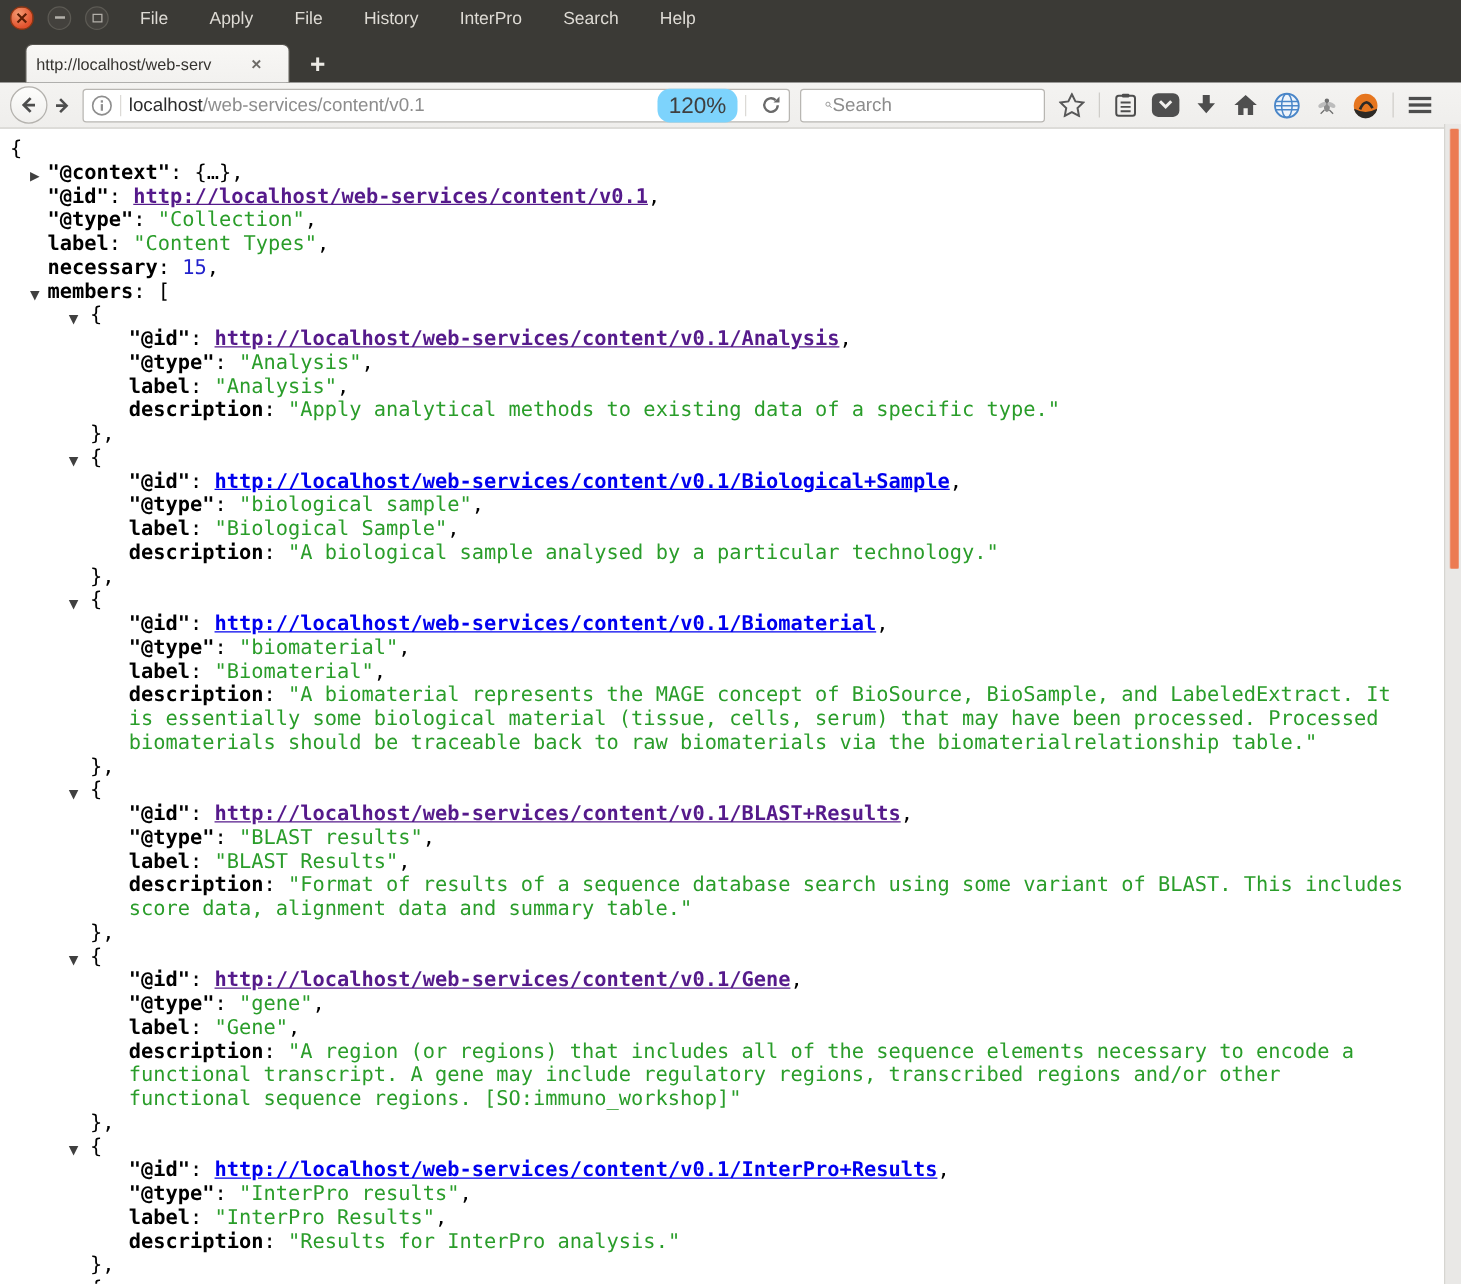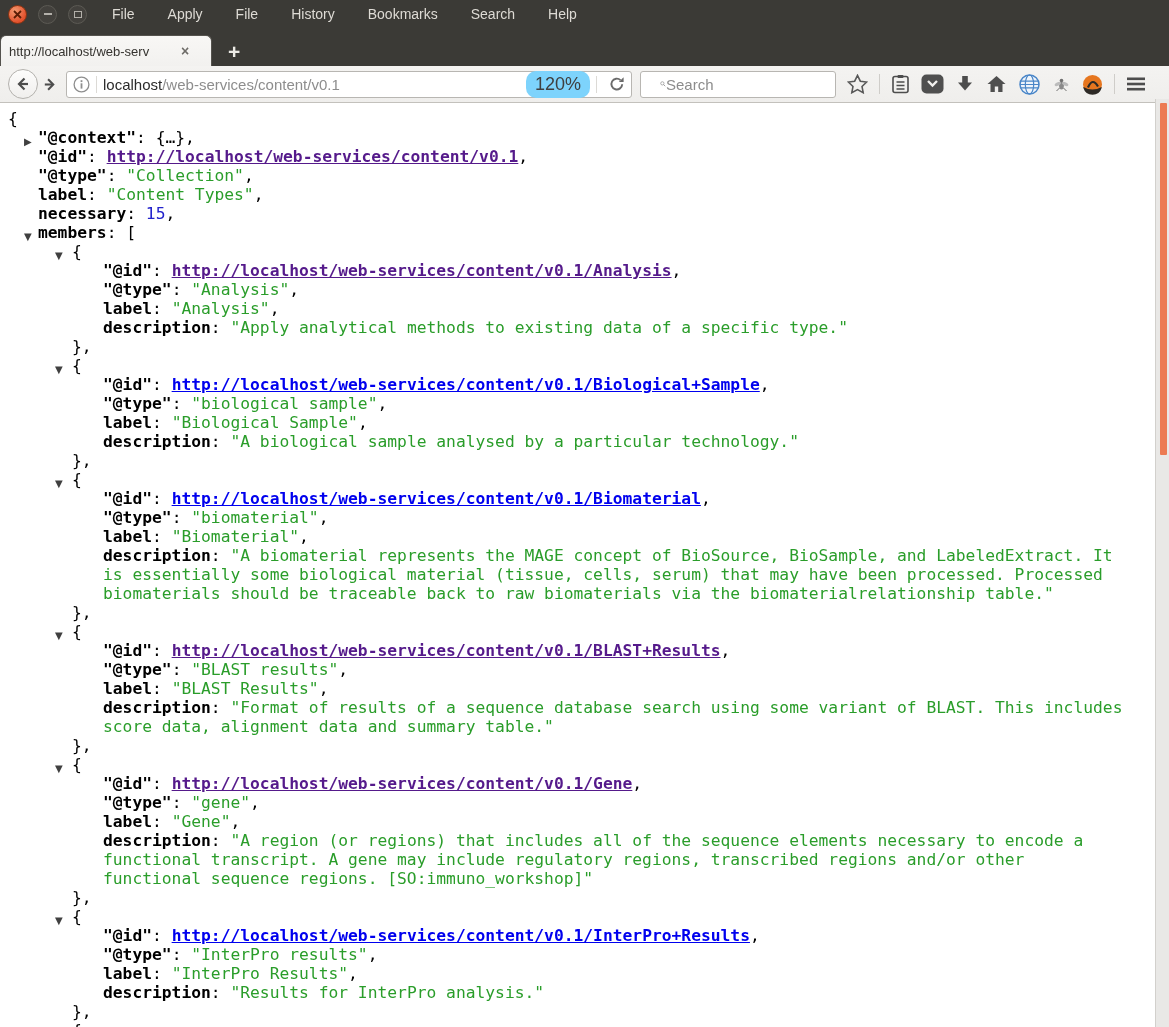--- a/index.html
+++ b/index.html
@@ -12,21 +12,21 @@
     display: flex; align-items: center; justify-content: center; flex: 0 0 auto; }
   .winbtn.close { background: radial-gradient(circle at 35% 30%, #f49b72, #e1502c 70%); border: 1px solid #8f3512; }
   .winbtn.minmax { background: #43413d; border: 1px solid #5c5a54; }
   .glyph-min { width: 8px; height: 2px; background: #b3b0aa; }
   .glyph-max { width: 8px; height: 7px; border: 1.5px solid #b3b0aa; }
   .menubar { display: flex; gap: 33px; margin-left: 14px; }
   .menu-item { color: #dedbd5; font-size: 14px; }
 
   
   .tabbar { height: 38px; background: #3b3a36; position: relative; display: flex; align-items: flex-end; }
-  .tab { position: relative; margin-left: 0; width: 212px; height: 31px;
+  .tab { position: relative; margin-left: 20px; width: 212px; height: 31px;
     background: linear-gradient(#f8f7f5, #f2f1ef); border-radius: 6px 6px 0 0;
     border: 1px solid #55534e; border-bottom: none; display: flex; align-items: center; padding: 0 8px; }
   .tab-title { color: #35332f; font-size: 13px; white-space: nowrap; overflow: hidden; width: 172px;
     -webkit-mask-image: linear-gradient(90deg, #000 88%, transparent); mask-image: linear-gradient(90deg, #000 88%, transparent); }
   .tab-close { color: #6e6c68; font-size: 14px; font-weight: bold; line-height: 1; cursor: default; }
   .newtab { color: #eceae5; font-size: 21px; font-weight: bold; margin: 0 0 4px 16px; line-height: 1; }
 
   
   .navbar { height: 37px; background: linear-gradient(#f4f3f1, #efeeec); border-bottom: 1px solid #c3c1bc;
     display: flex; align-items: center; padding: 0 8px; }
@@ -87,21 +87,21 @@
     <div class="glyph-min"></div>
   </div>
   <div class="winbtn minmax">
     <div class="glyph-max"></div>
   </div>
   <div class="menubar">
     <span class="menu-item">File</span>
     <span class="menu-item">Apply</span>
     <span class="menu-item">File</span>
     <span class="menu-item">History</span>
-    <span class="menu-item">Bookmarks</span>
+    <span class="menu-item">InterPro</span>
     <span class="menu-item">Search</span>
     <span class="menu-item">Help</span>
   </div>
 </div>
 
 <div class="tabbar">
   <div class="tab">
     <span class="tab-title">http://localhost/web-serv</span>
     <span class="tab-close">×</span>
   </div>

